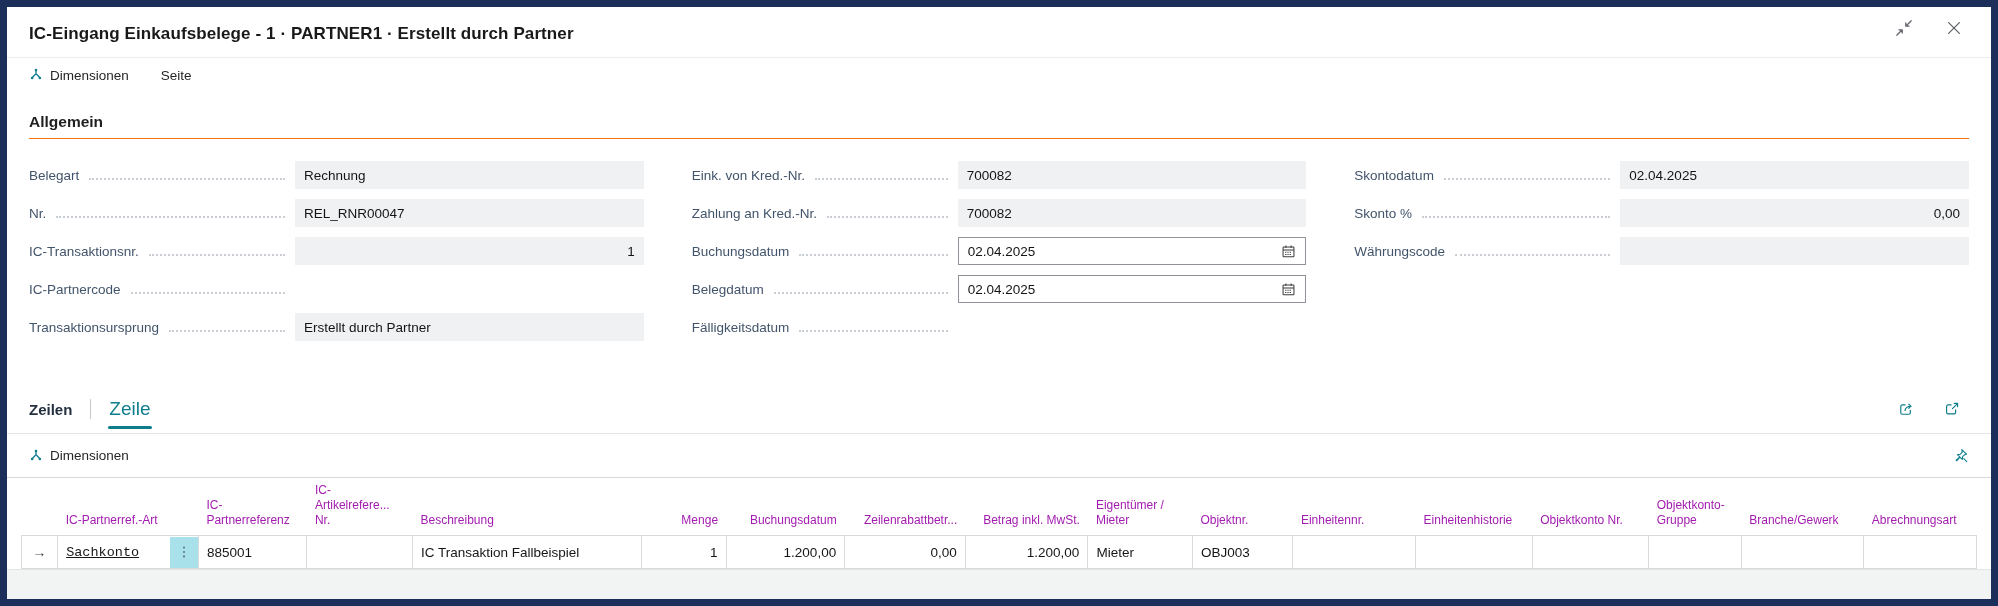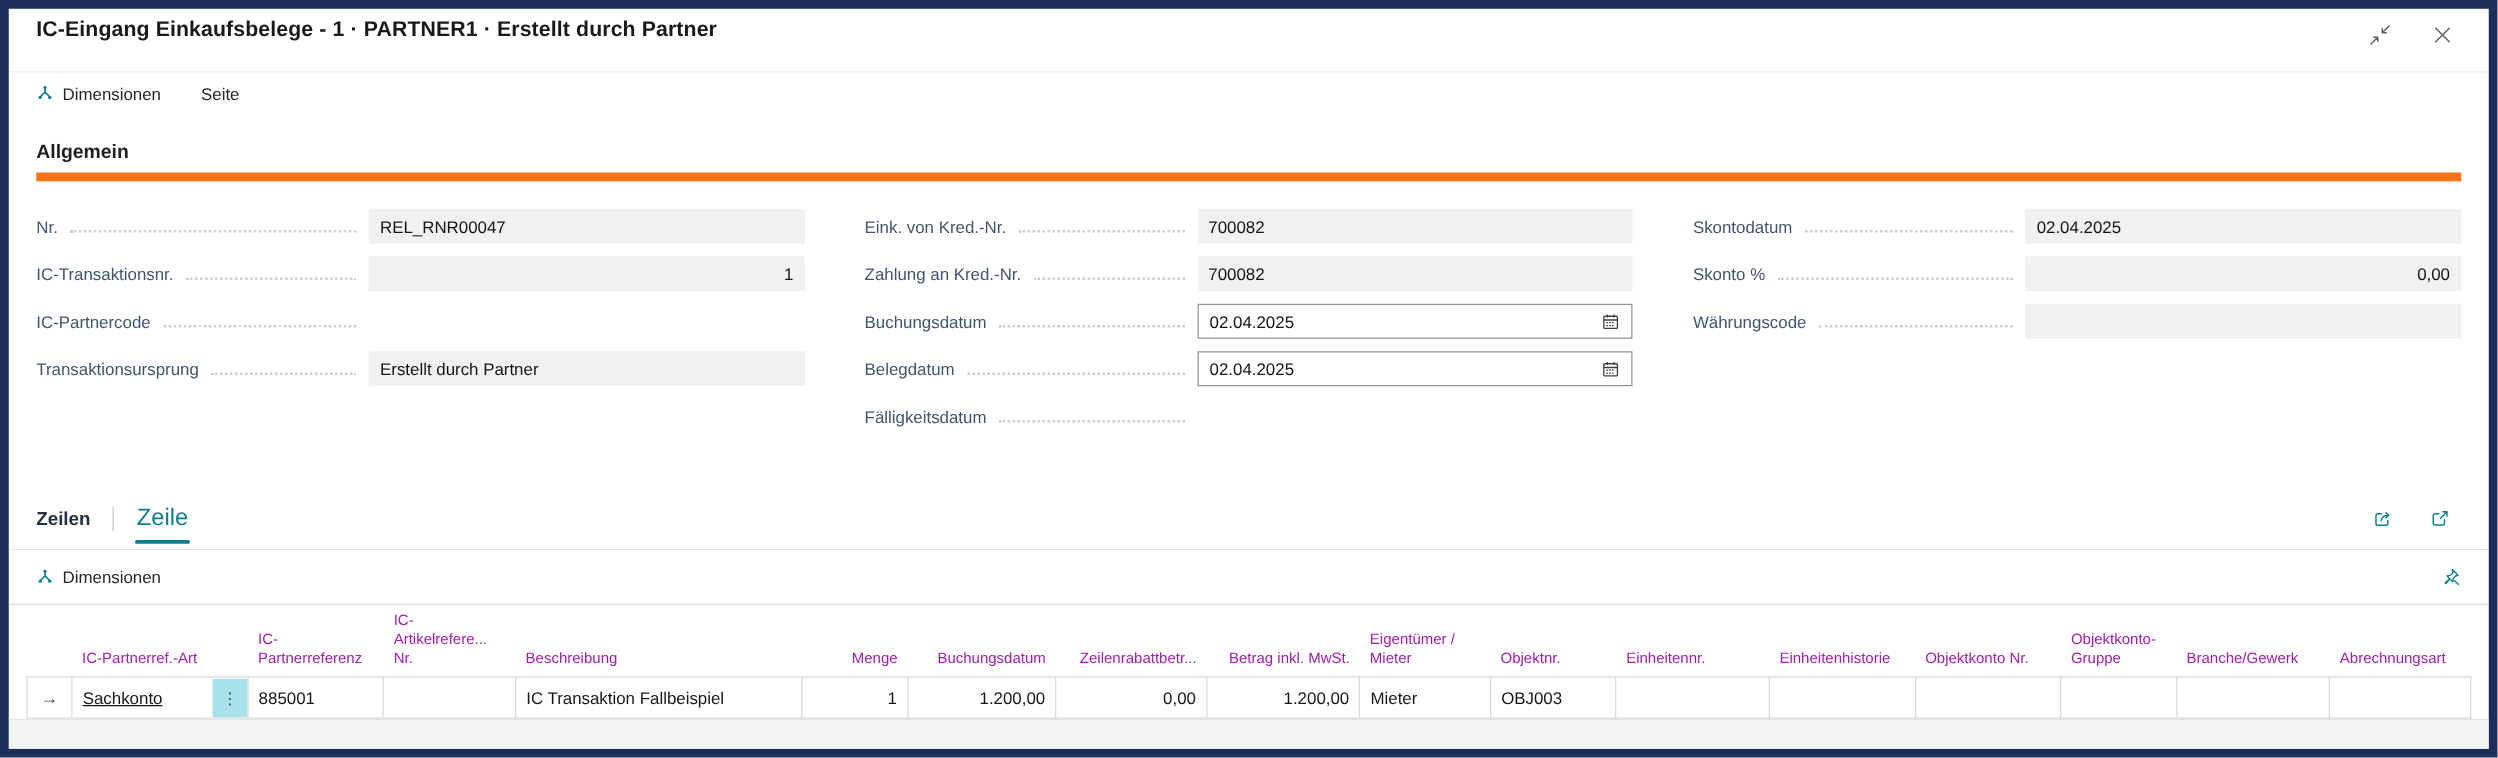--- a/index.html
+++ b/index.html
@@ -9,32 +9,32 @@
     background: #ffffff;
     border: 7px solid #1c2f5a;
     display: flex;
     flex-direction: column;
     overflow: hidden;
     color: #161616;
   }
   svg { display: block; }
 
   
-  .titlebar { position: relative; padding: 7px 22px 0; height: 50px; flex: none; }
+  .titlebar { position: relative; padding: 17px 22px 0; height: 50px; flex: none; }
   .title { font-size: 17px; font-weight: 700; color: #191919; letter-spacing: .1px; }
   .win-controls { position: absolute; top: 12px; right: 28px; display: flex; gap: 32px; align-items: center; }
   .win-btn { cursor: pointer; }
 
   
   .menubar { border-top: 1px solid #ececec; display: flex; align-items: center; gap: 32px; padding: 0 22px; height: 35px; flex: none; font-size: 13.5px; color: #262626; }
   .menu-item { display: flex; align-items: center; gap: 7px; cursor: pointer; }
 
   
   .general { padding: 0 22px; flex: none; }
-  .section-heading { margin-top: 21px; font-size: 15.5px; font-weight: 700; color: #1f1f1f; padding-bottom: 7px; border-bottom: 7px solid #f97316; }
+  .section-heading { margin-top: 21px; font-size: 15.5px; font-weight: 700; color: #1f1f1f; padding-bottom: 7px; border-bottom: 1px solid #f97316; }
   .fields { margin-top: 17px; display: grid; grid-template-columns: 1fr 1fr 1fr; column-gap: 48px; align-items: start; }
   .field { display: flex; align-items: center; height: 38px; }
   .label-wrap { width: 266px; flex: none; display: flex; align-items: center; min-width: 0; }
   .flabel { font-size: 13.5px; color: #42546b; white-space: nowrap; }
   .dots { flex: 1; margin: 0 10px; border-bottom: 2px dotted #c9ced4; height: 9px; align-self: center; }
   .value { flex: 1; height: 28px; display: flex; align-items: center; padding: 0 9px; font-size: 13.5px; color: #141414; min-width: 0; }
   .value.readonly { background: #f0f1f2; }
   .value.num { justify-content: flex-end; }
   .value.date { border: 1px solid #8f9399; background: #fff; justify-content: space-between; cursor: text; }
 
@@ -55,21 +55,21 @@
 
   
   .table-wrap { margin: 0 14px; flex: none; }
   table { border-collapse: collapse; table-layout: fixed; width: 100%; }
   thead th { vertical-align: bottom; font-weight: 400; font-size: 12px; color: #a21caf; text-align: left; padding: 5px 8px 7px; line-height: 1.25; overflow: hidden; }
   th.num { text-align: right; }
   tbody td { border: 1px solid #d9d9d9; height: 33px; background: #fff; font-size: 13.5px; color: #161616; padding: 0 8px; white-space: nowrap; overflow: hidden; }
   td.num { text-align: right; }
   .td-arrow { text-align: center; color: #474747; font-size: 14px; padding: 0; }
   .td-refart { padding: 0; }
-  .cell-flex { display: flex; height: 31px; align-items: stretch; }
+  .cell-flex { display: flex; height: 31px; align-items: stretch; font-family: Liberation Mono, monospace; }
   .cell-link { flex: 1; display: flex; align-items: center; padding: 0 8px; text-decoration: underline; cursor: pointer; }
   .more-btn { width: 28px; flex: none; background: #a9e1ea; display: flex; align-items: center; justify-content: center; cursor: pointer; }
   .more-glyph { color: #384654; font-size: 13px; line-height: 1; }
 
   .fill { flex: 1; background: #f2f3f3; border-top: 1px solid #e4e4e4; }
 </style>
 </head>
 <body>
 
 <div class="titlebar">
@@ -105,20 +105,29 @@
   <span class="menu-item">
     <span>Seite</span>
   </span>
 </div>
 
 <div class="general">
   <div class="section-heading">Allgemein</div>
   <div class="fields">
 
     <div>
+      <div class="field">
+        <div class="label-wrap">
+            <span class="flabel">Belegart</span>
+            <span class="dots"></span>
+          </div>
+        <div class="value readonly">
+            <span>Rechnung</span>
+          </div>
+      </div>
       <div class="field">
         <div class="label-wrap">
             <span class="flabel">Nr.</span>
             <span class="dots"></span>
           </div>
         <div class="value readonly">
             <span>REL_RNR00047</span>
           </div>
       </div>
       <div class="field">

